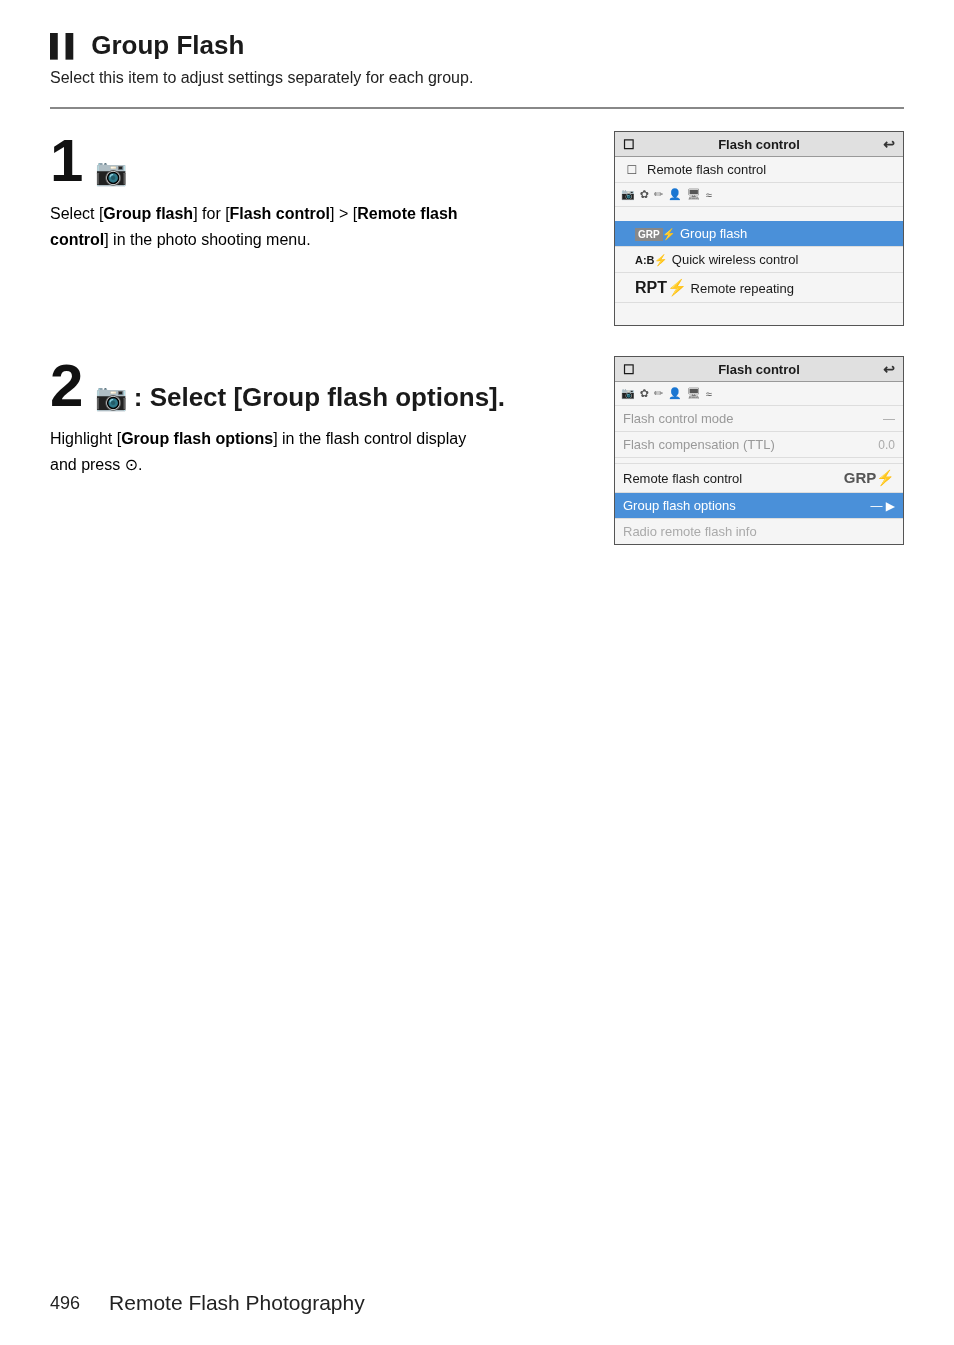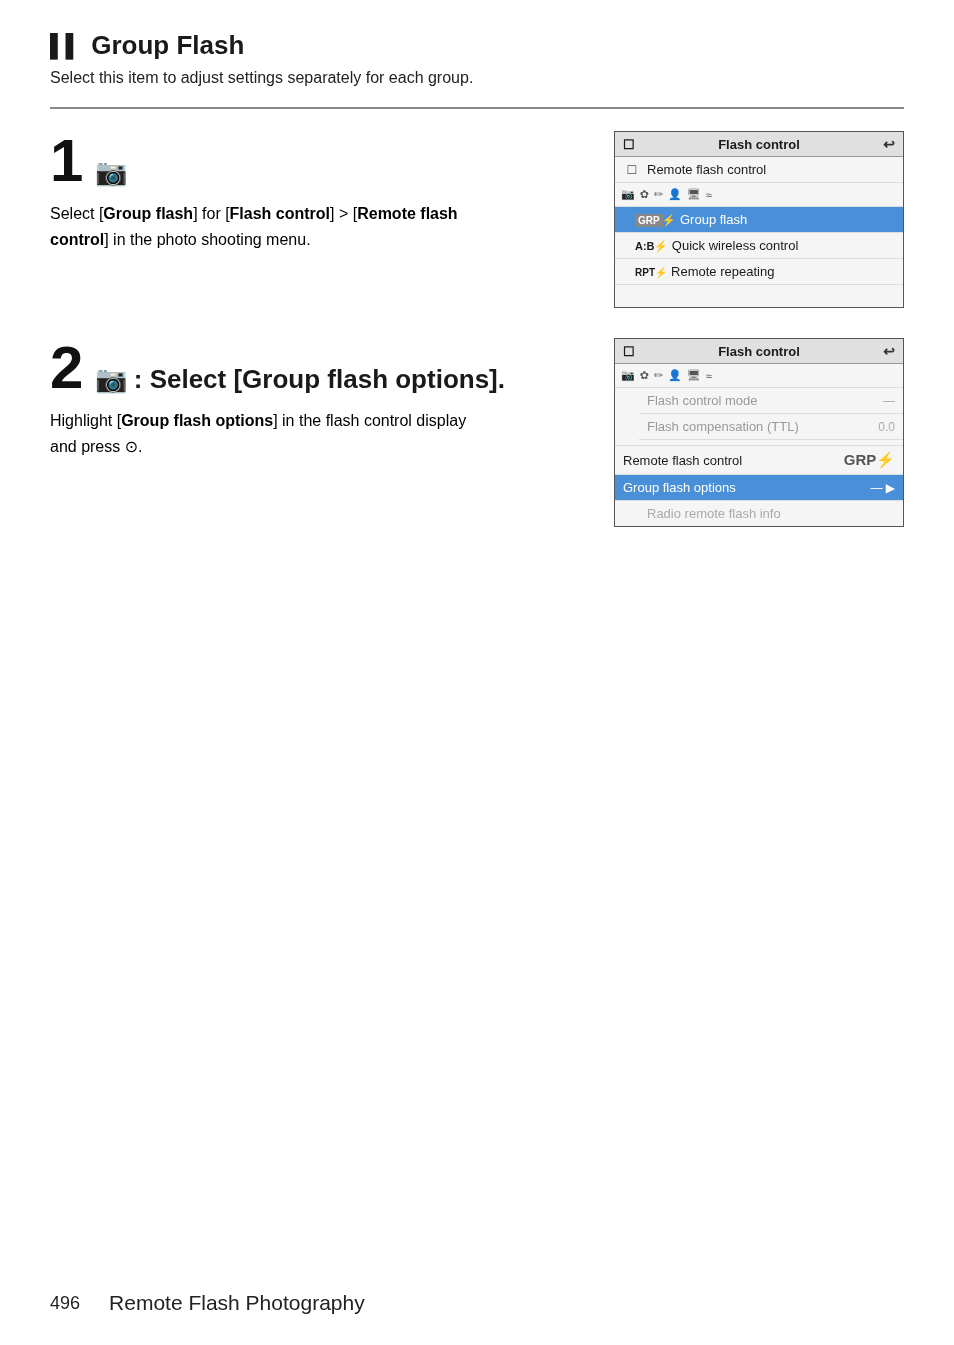--- a/index.html
+++ b/index.html
@@ -109,21 +109,20 @@
     }
     .screen-row:last-child {
       border-bottom: none;
     }
     .screen-row.highlighted {
       background: #4a90d9;
       color: #fff;
     }
     .screen-row.muted {
       color: #999;
-      margin-left: 24px;
     }
     .screen-row .row-icon {
       width: 18px;
       text-align: center;
       font-size: 12px;
       color: #555;
       flex-shrink: 0;
     }
     .screen-row .row-label {
       flex: 1;
@@ -203,30 +202,30 @@
 
       <div class="screen-row" style="gap:3px; padding-left:6px;">
         <span style="font-size:11px; color:#555;">📷</span>
         <span style="font-size:11px; color:#555; margin-left:2px;">✿</span>
         <span style="font-size:11px; color:#555; margin-left:2px;">✏</span>
         <span style="font-size:11px; color:#555; margin-left:2px;">👤</span>
         <span style="font-size:11px; color:#555; margin-left:2px;">🖥</span>
         <span style="font-size:11px; color:#555; margin-left:2px;">≈</span>
       </div>
 
-      <div class="screen-row highlighted" style="padding-left:20px;">
+      <div class="screen-row highlighted" style="padding-left:20px;margin-top:14px;">
         <span class="row-label"><span style="background:#888;color:#fff;font-size:10px;padding:1px 3px;font-weight:700;">GRP</span><span style="font-weight:700;font-size:11px;">⚡</span> Group flash</span>
       </div>
 
       <div class="screen-row" style="padding-left:20px;">
         <span class="row-label"><span style="font-weight:700;font-size:11px;">A:B⚡</span> Quick wireless control</span>
       </div>
 
       <div class="screen-row" style="padding-left:20px;">
-        <span class="row-label"><span style="font-weight:700;font-size:10px;text-align:right;">RPT⚡</span> Remote repeating</span>
+        <span class="row-label"><span style="font-weight:700;font-size:16px;text-align:right;">RPT⚡</span> Remote repeating</span>
       </div>
 
       <div style="height:22px;"></div>
     </div>
   </div>
 </div>
 
 <div class="step2-container">
   <div class="step2-text">
     <div class="step-heading">

